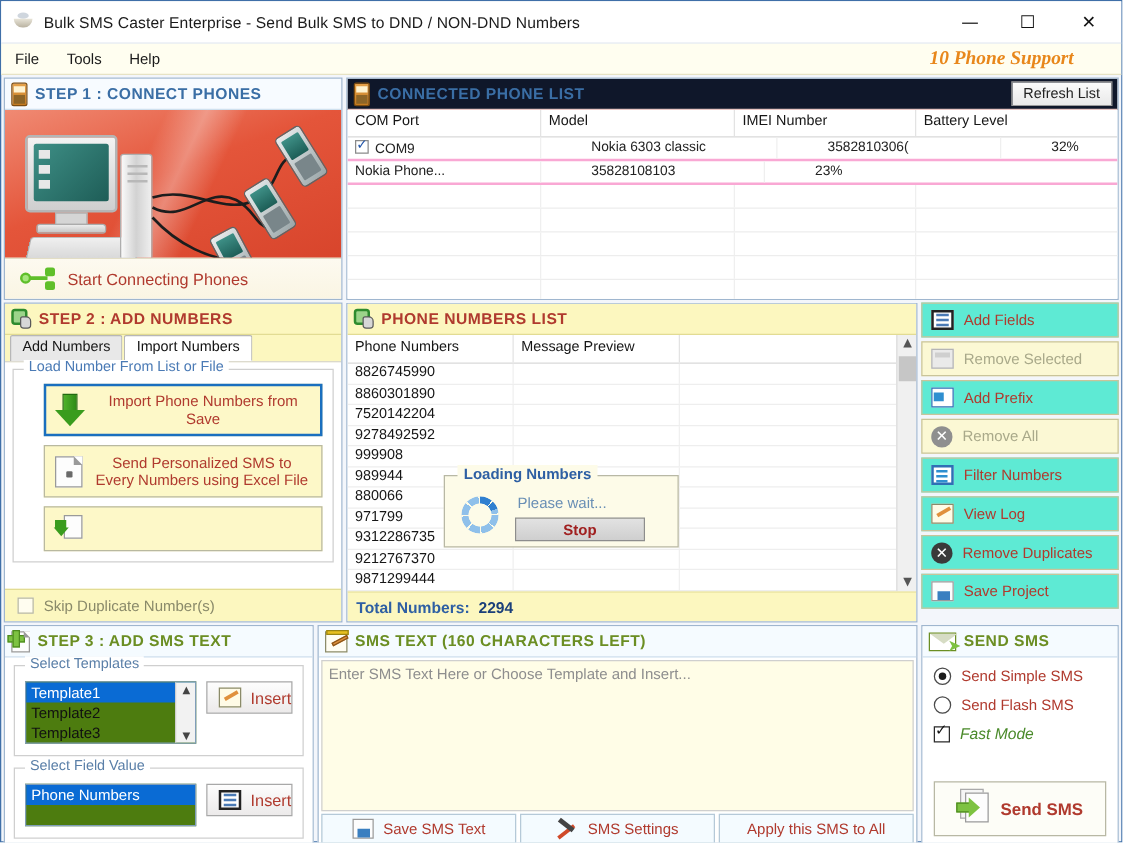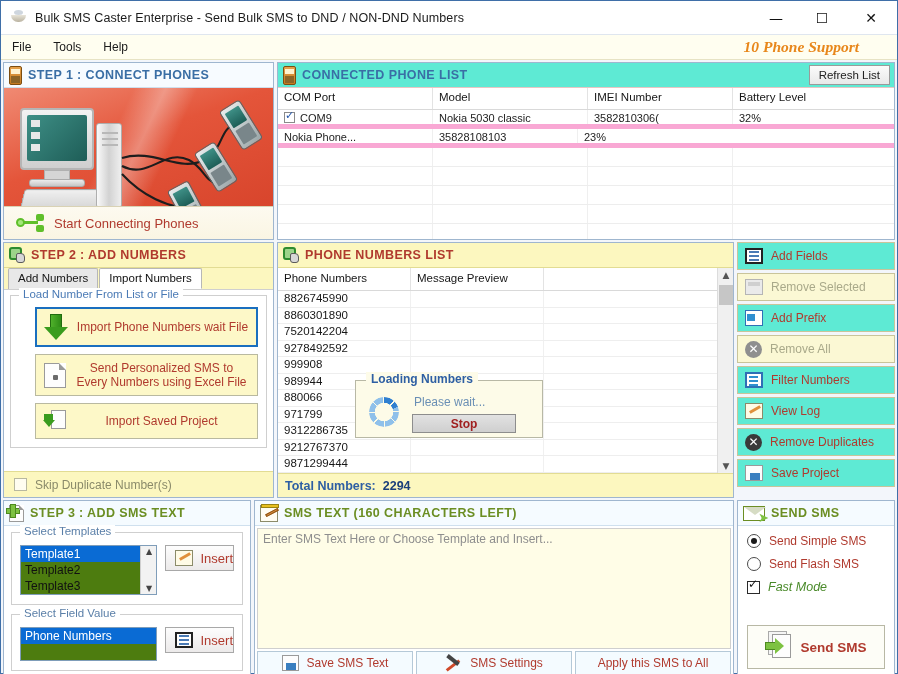--- a/index.html
+++ b/index.html
@@ -118,21 +118,21 @@
     padding-left: 5px;
     flex: 0 0 auto;
     gap: 6px;
     position: relative;
   }
   .phdr .ht {
     font-size: 12.5px;
     font-weight: bold;
     letter-spacing: .4px;
   }
-  .hdr-pink { background: #5eead4; border-bottom: 1px solid #e8c6c3; }
+  .hdr-pink { background: #0f172a; border-bottom: 1px solid #e8c6c3; }
   .hdr-pink .ht { color: #3a6ea5; }
   .hdr-yellow { background: #fcf7bf; border-bottom: 1px solid #e2dc93; }
   .hdr-yellow .ht { color: #b03a2e; }
   .hdr-blue { background: #f5fbff; border-bottom: 1px solid #cfe0ee; }
   .hdr-blue .ht { color: #6b8e23; }
   .hdr-plain { background: #f7fbff; border-bottom: 1px solid #cfe0ee; }
   .hdr-plain .ht { color: #3a6ea5; }
 
   
   .ico { flex: 0 0 auto; display: inline-block; position: relative; }
@@ -203,21 +203,21 @@
     position:absolute; right:4px; top:2px;
     height:20px; padding:0 9px;
     background:linear-gradient(#fbfbfb,#e9e9e9);
     border:1px solid #9a9a9a;
     font-size:11.5px; color:#222;
     display:flex; align-items:center;
   }
   .ctable { flex:1 1 auto; display:flex; flex-direction:column; background:#fff; }
   .ctable .chead { display:flex; height:22px; border-bottom:1px solid #d9d9d9; }
   .ctable .chead div { font-size:11.5px; color:#161616; padding:3px 0 0 6px; border-right:1px solid #e3e3e3; }
-  .ctable .crow { display:flex; height:19px; border-bottom:5px solid #f9a8d4; }
+  .ctable .crow { display:flex; height:19px; border-bottom:2px solid #f9a8d4;gap:34px; }
   .ctable .crow div { font-size:11px; color:#222; padding:2px 0 0 6px; border-right:1px solid #efefef; overflow:hidden; white-space:nowrap; }
   .c1 { width:155px; } .c2 { width:155px; } .c3 { width:145px; } .c4 { flex:1 1 auto; border-right:none !important; }
   .cbx { display:inline-block; width:11px; height:11px; border:1px solid #8a8a8a; background:#fff; margin-right:5px; vertical-align:-1px; position:relative; }
   .cbx.on::after { content:"\2713"; position:absolute; left:0px; top:-4px; font-size:11px; color:#2255aa; font-family:"DejaVu Sans", sans-serif; }
   .c-fill { flex:1 1 auto; background:#fff; border-top:0; }
   .c-fill .crow-empty { height:19px; border-bottom:1px solid #ededed; display:flex; }
   .c-fill .crow-empty div { border-right:1px solid #efefef; }
 
   
   .step2 { width: 271px; }
@@ -480,21 +480,21 @@
         </div>
         <div class="ctable">
           <div class="chead">
             <div class="c1">COM  Port</div>
             <div class="c2">Model</div>
             <div class="c3">IMEI Number</div>
             <div class="c4">Battery Level</div>
           </div>
           <div class="crow">
             <div class="c1"><span class="cbx on"></span><span>COM9</span></div>
-            <div class="c2">Nokia 5030 classic</div>
+            <div class="c2">Nokia 6303 classic</div>
             <div class="c3">3582810306(</div>
             <div class="c4">32%</div>
           </div>
           <div class="crow">
             <div class="c2">Nokia Phone...</div>
             <div class="c3">35828108103</div>
             <div class="c4">23%</div>
           </div>
           <div class="c-fill">
             <div class="crow-empty">
@@ -547,35 +547,34 @@
           <div class="tab active">Import Numbers</div>
         </div>
         <div class="tabpane">
           <div class="groupbox">
             <span class="legend">Load Number From List or File</span>
             <div class="bigbtn selected">
               <span class="dlarrow">
                   <span class="stem"></span>
                   <span class="head"></span>
                 </span>
-              <span class="lbl">Import Phone Numbers wait File</span>
+              <span class="lbl">Import Phone Numbers from Save</span>
             </div>
             <div class="bigbtn">
               <span class="xlsico">
                   <span class="dot"></span>
                 </span>
               <span class="lbl">Send Personalized SMS to Every Numbers using Excel File</span>
             </div>
             <div class="bigbtn" style="margin-bottom:0">
               <span class="savedprj">
                   <span class="pg"></span>
                   <span class="ar"></span>
                   <span class="ar2"></span>
                 </span>
-              <span class="lbl">Import Saved Project</span>
             </div>
           </div>
         </div>
         <div class="skipdup">
           <span class="cbx2"></span>
           <span class="lbl">Skip Duplicate Number(s)</span>
         </div>
       </div>
 
       <div class="panel pnl">

